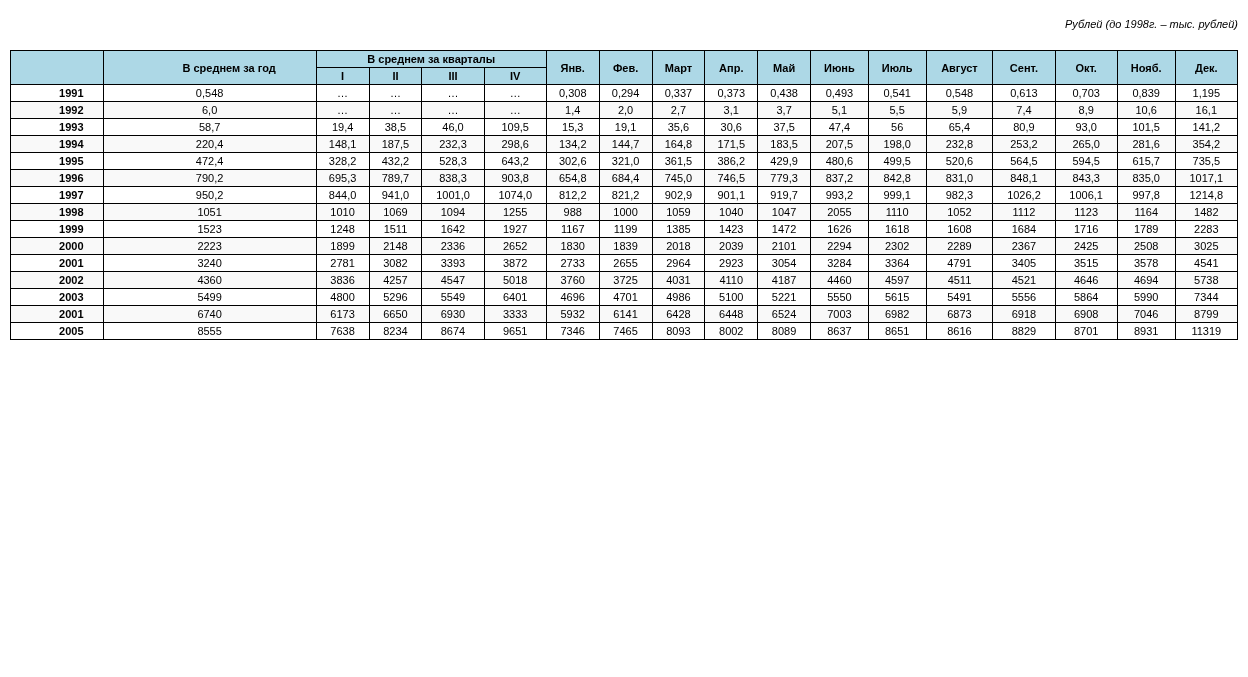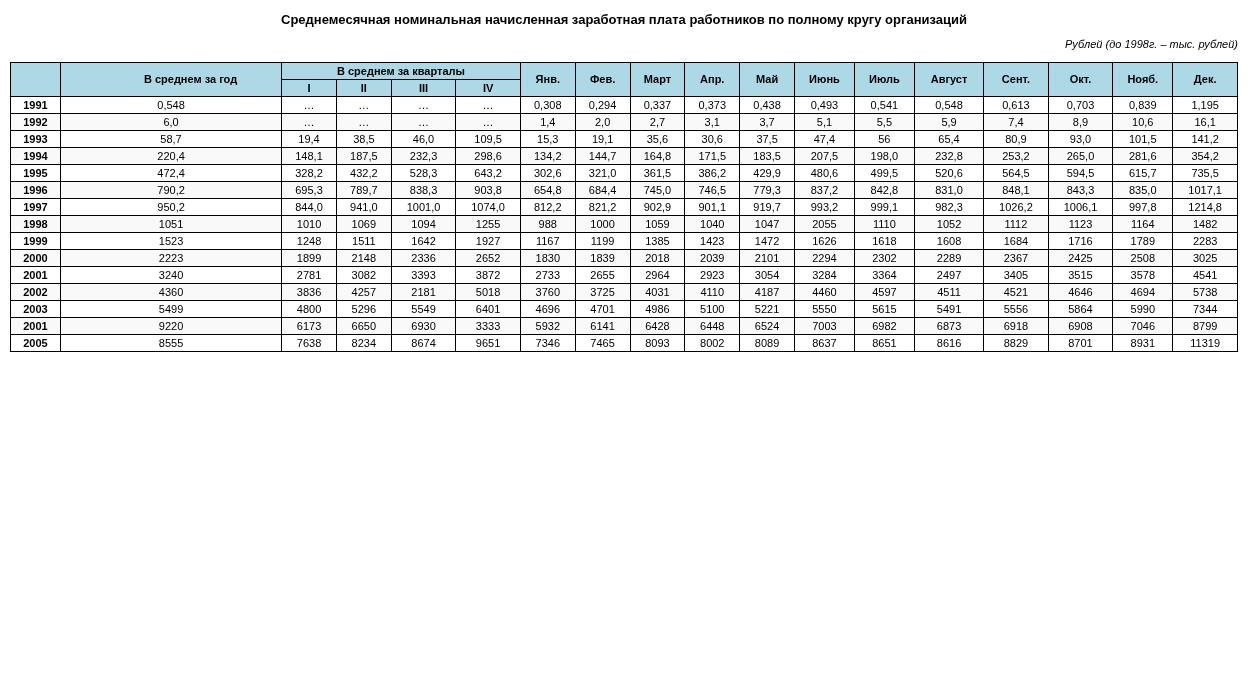--- a/index.html
+++ b/index.html
@@ -13,21 +13,21 @@
     .page-title {
       text-align: center;
       font-weight: bold;
       font-size: 13px;
       margin-bottom: 8px;
       line-height: 1.5;
     }
     .subtitle-note {
       text-align: right;
       font-size: 11px;
-      margin-bottom: 12px;
+      margin-bottom: 20px;
       font-style: italic;
     }
     table {
       border-collapse: collapse;
       width: 100%;
       font-size: 11px;
     }
     th, td {
       border: 1px solid #000;
       padding: 2px 3px;
@@ -36,30 +36,30 @@
     }
     th {
       background-color: #add8e6;
       font-weight: bold;
     }
     td {
       background-color: #fff;
     }
     .year-col {
       font-weight: bold;
+      padding-left: 32px;
     }
     tr:nth-child(even) td {
       background-color: #f9f9f9;
     }
   </style>
 </head>
 <body>
 
 <div class="page-title">
-  <div>Среднемесячная номинальная начисленная заработная плата работников по полному кругу организаций</div>
 </div>
 
 <div class="subtitle-note">
   <span>Рублей (до 1998г. – тыс. рублей)</span>
 </div>
 
 <table>
   <thead>
     <tr>
       <th rowspan="2"></th>
@@ -293,32 +293,32 @@
         <td>3082</td>
         <td>3393</td>
         <td>3872</td>
         <td>2733</td>
         <td>2655</td>
         <td>2964</td>
         <td>2923</td>
         <td>3054</td>
         <td>3284</td>
         <td>3364</td>
-        <td>2497</td>
+        <td>4791</td>
         <td>3405</td>
         <td>3515</td>
         <td>3578</td>
         <td>4541</td>
       </tr>
       <tr>
         <td class="year-col">2002</td>
         <td>4360</td>
         <td>3836</td>
         <td>4257</td>
-        <td>2181</td>
+        <td>4547</td>
         <td>5018</td>
         <td>3760</td>
         <td>3725</td>
         <td>4031</td>
         <td>4110</td>
         <td>4187</td>
         <td>4460</td>
         <td>4597</td>
         <td>4511</td>
         <td>4521</td>
@@ -341,21 +341,21 @@
         <td>5550</td>
         <td>5615</td>
         <td>5491</td>
         <td>5556</td>
         <td>5864</td>
         <td>5990</td>
         <td>7344</td>
       </tr>
       <tr>
         <td class="year-col">2001</td>
-        <td>9220</td>
+        <td>6740</td>
         <td>6173</td>
         <td>6650</td>
         <td>6930</td>
         <td>3333</td>
         <td>5932</td>
         <td>6141</td>
         <td>6428</td>
         <td>6448</td>
         <td>6524</td>
         <td>7003</td>

